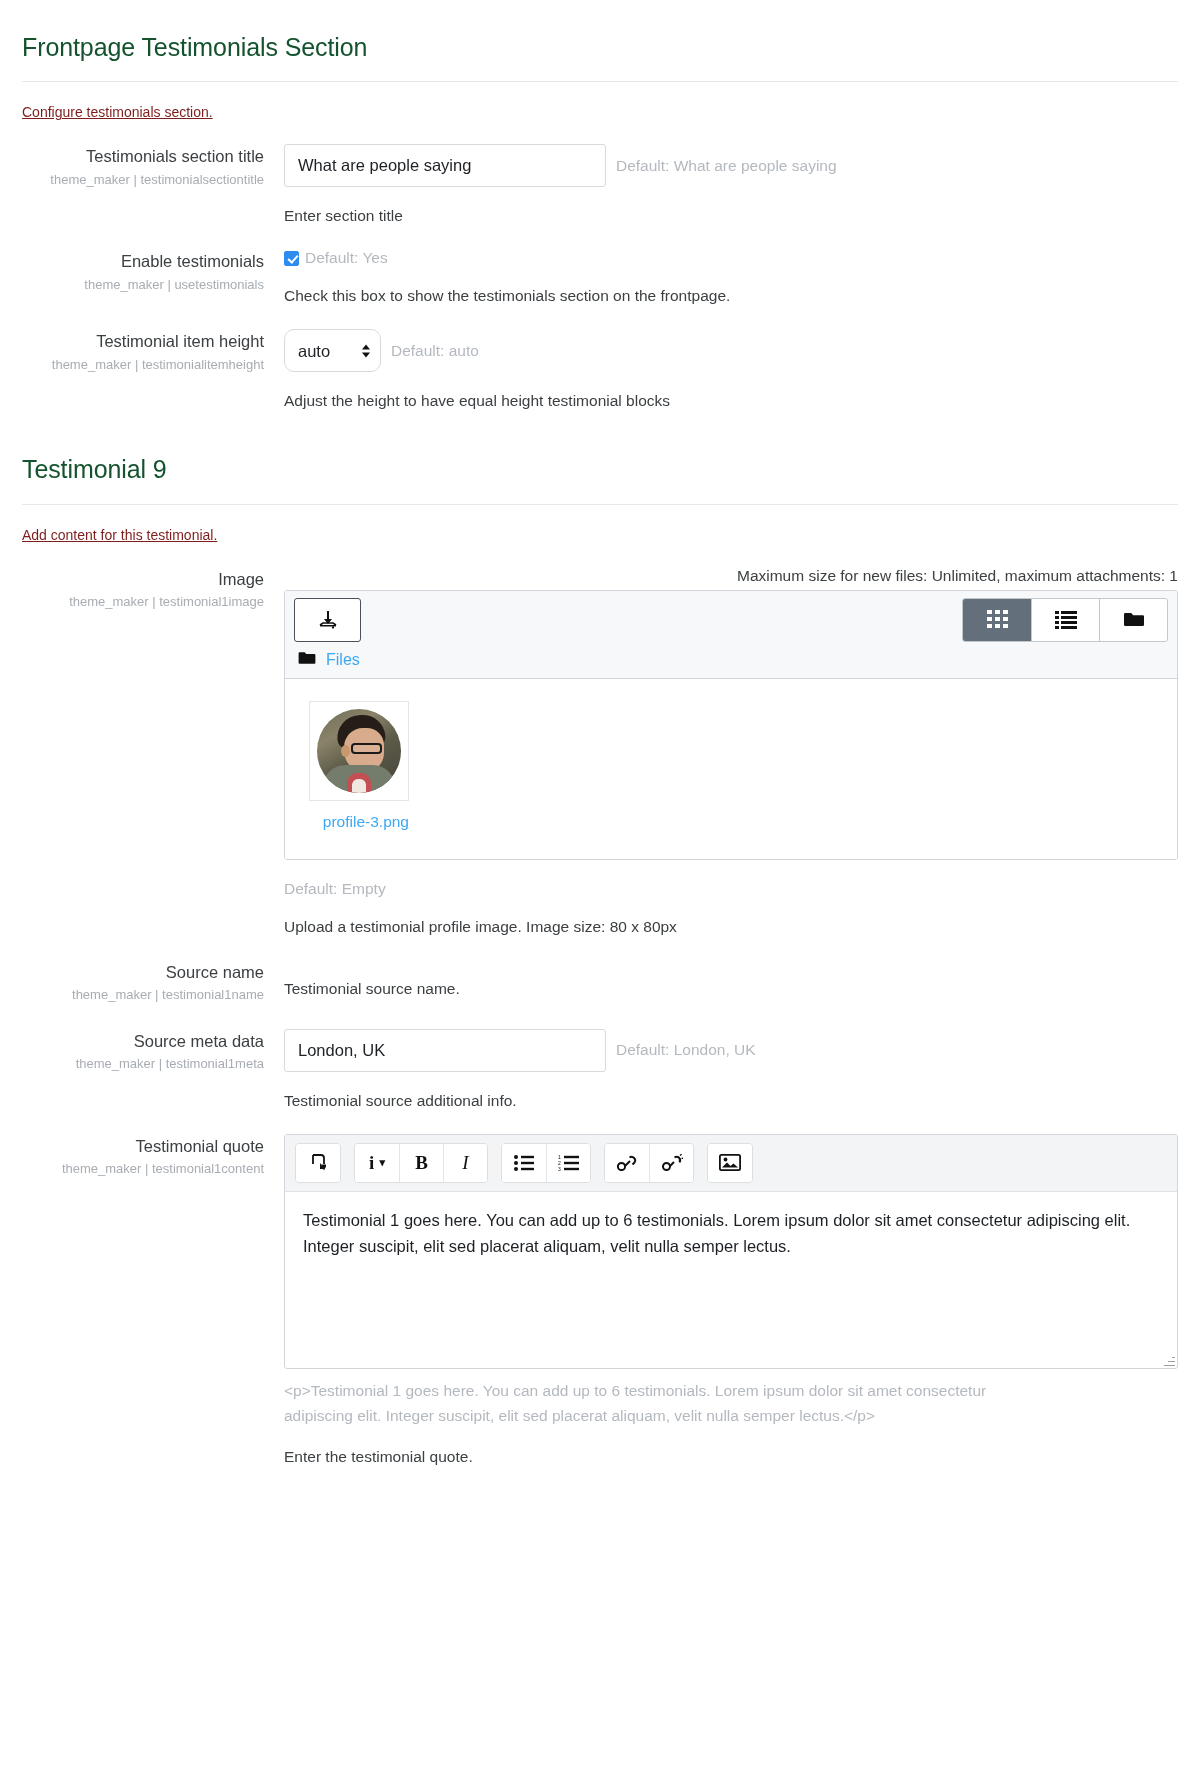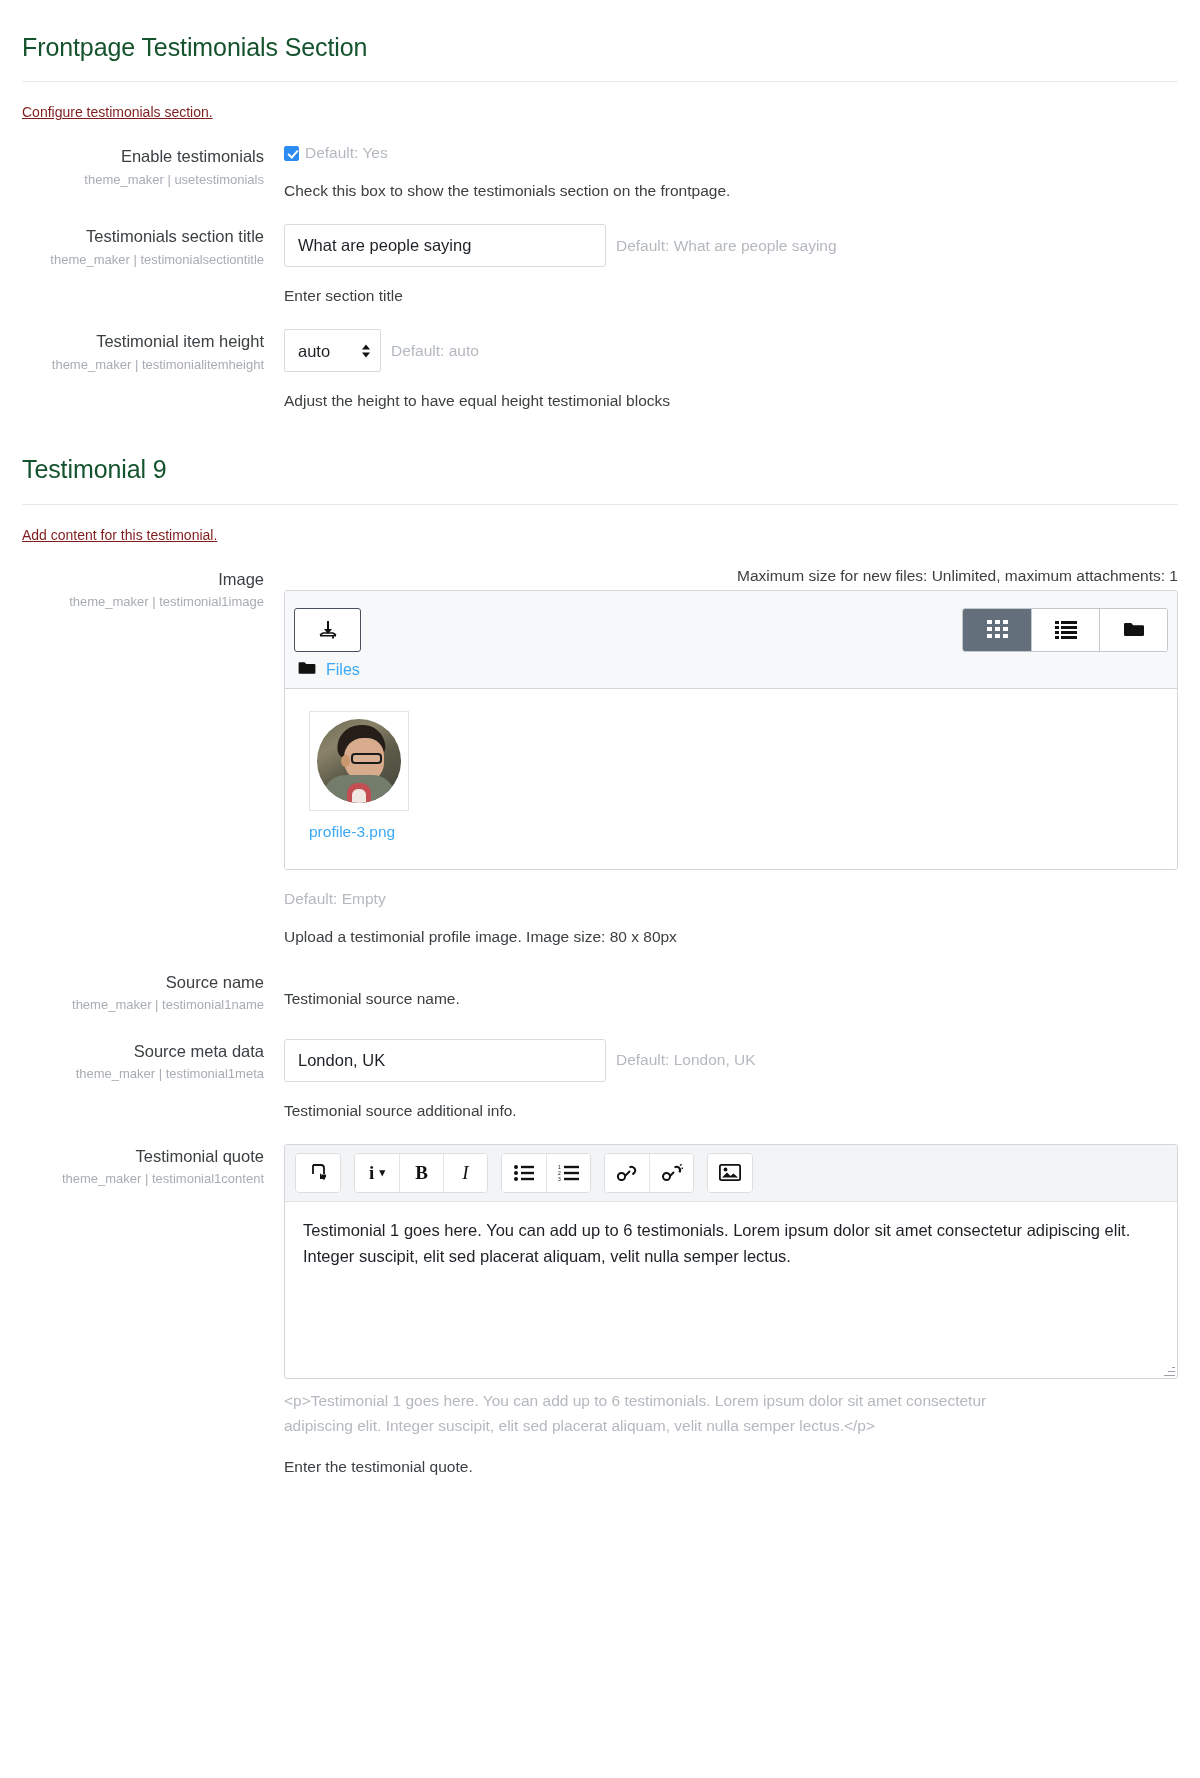--- a/index.html
+++ b/index.html
@@ -112,21 +112,21 @@
     border-width: 0 2px 2px 0;
     transform: rotate(42deg);
   }
   .checkbox-row { display: flex; align-items: center; gap: 6px; }
   .checkbox-row .default-note { font-size: 15.5px; }
 
   .select {
     width: 97px;
     height: 43px;
     border: 1px solid #d7dbdf;
-    border-radius: 2px;
+    border-radius: 10px;
     background: #fff;
     font-family: "Liberation Sans", sans-serif;
     font-size: 16.5px;
     color: #1d2125;
     padding: 0 28px 0 13px;
     appearance: none;
     -webkit-appearance: none;
     outline: none;
     position: relative;
   }
@@ -156,21 +156,21 @@
   }
   .filepicker {
     border: 1px solid #d2d6da;
     border-radius: 3px;
     background: #fff;
     overflow: hidden;
   }
   .fp-toolbar {
     background: #f7f8f9;
     border-bottom: 1px solid #d2d6da;
-    padding: 17px 9px 0 9px;
+    padding: 7px 9px 0 9px;
   }
   .fp-toolbar-top {
     display: flex;
     align-items: center;
     justify-content: space-between;
   }
   .fp-btn {
     width: 67px; height: 44px;
     border: 1px solid #49525c;
     border-radius: 3px;
@@ -205,21 +205,21 @@
     font-size: 16px;
     text-decoration: none;
   }
   .fp-body {
     background: #fff;
     padding: 22px 24px 16px 24px;
     min-height: 180px;
   }
   .fp-file {
     width: 100px;
-    display: flex; flex-direction: column; align-items: flex-start; gap: 12px;
+    display: flex; flex-direction: column; align-items: flex-end; gap: 12px;
   }
   .fp-thumb {
     width: 100px; height: 100px;
     border: 1px solid #e3e6e8;
     background: #fff;
     display: flex; align-items: center; justify-content: center;
   }
   .fp-filename {
     color: #3ba8f5;
     font-size: 15.5px;
@@ -346,43 +346,43 @@
 <body>
 
 <div class="page">
 
   <h2 class="section-heading">Frontpage Testimonials Section</h2>
   <div class="heading-rule"></div>
   <p class="section-desc">Configure testimonials section.</p>
 
   <div class="setting">
     <div class="setting-label-col">
+      <span class="setting-label">Testimonials section title</span>
+      <span class="setting-key">theme_maker | testimonialsectiontitle</span>
+    </div>
+    <div class="setting-control-col">
+      <div class="control-row">
+        <input class="text-input" type="text" value="What are people saying" style="">
+        <span class="default-note">Default: What are people saying</span>
+      </div>
+      <div class="help-text">Enter section title</div>
+    </div>
+  </div>
+
+  <div class="setting">
+    <div class="setting-label-col">
       <span class="setting-label">Enable testimonials</span>
       <span class="setting-key">theme_maker | usetestimonials</span>
     </div>
     <div class="setting-control-col">
       <div class="checkbox-row">
         <span class="checkbox"></span>
         <span class="default-note">Default: Yes</span>
       </div>
       <div class="help-text">Check this box to show the testimonials section on the frontpage.</div>
-    </div>
-  </div>
-
-  <div class="setting">
-    <div class="setting-label-col">
-      <span class="setting-label">Testimonials section title</span>
-      <span class="setting-key">theme_maker | testimonialsectiontitle</span>
-    </div>
-    <div class="setting-control-col">
-      <div class="control-row">
-        <input class="text-input" type="text" value="What are people saying" style="">
-        <span class="default-note">Default: What are people saying</span>
-      </div>
-      <div class="help-text">Enter section title</div>
     </div>
   </div>
 
   <div class="setting">
     <div class="setting-label-col">
       <span class="setting-label">Testimonial item height</span>
       <span class="setting-key">theme_maker | testimonialitemheight</span>
     </div>
     <div class="setting-control-col">
       <div class="control-row">

